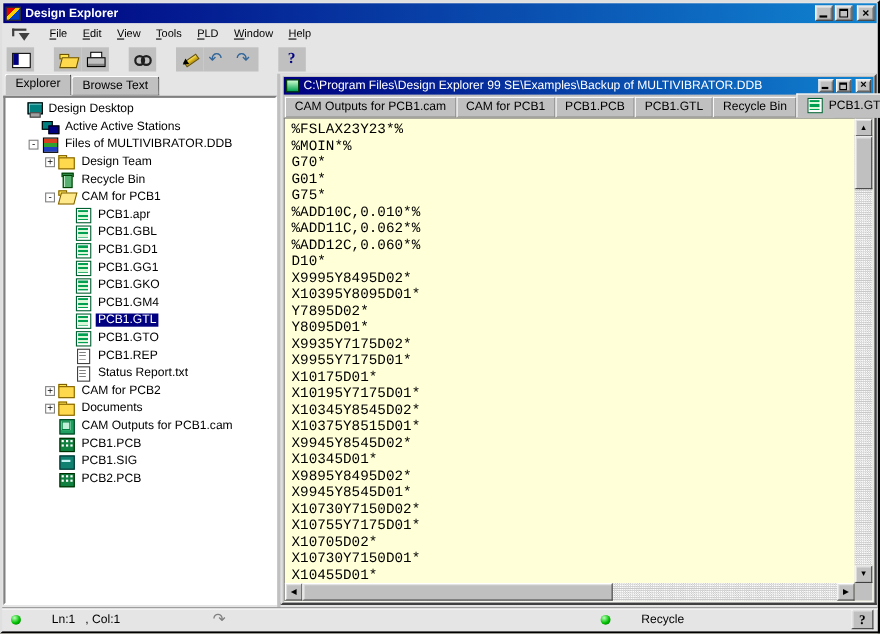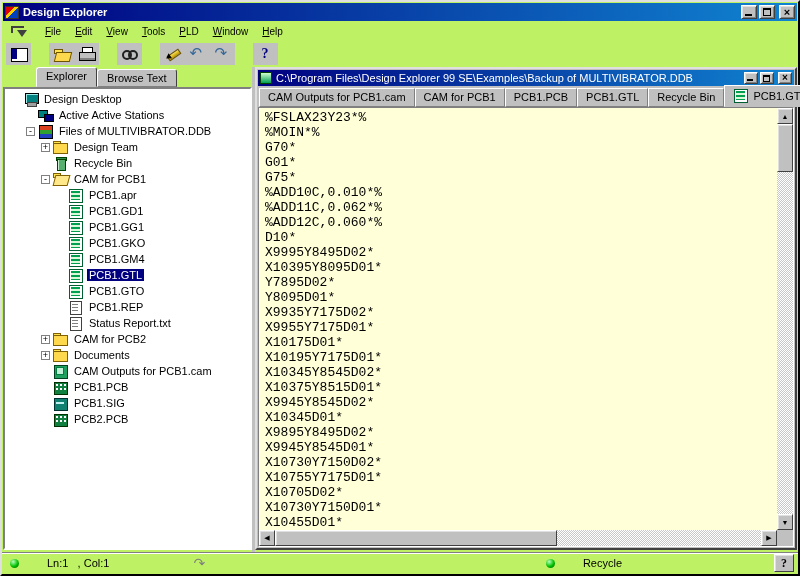--- a/index.html
+++ b/index.html
@@ -1,19 +1,19 @@
 <!DOCTYPE html>
 <html><head>
 <meta charset="utf-8">
 <style>
   *{margin:0;padding:0;box-sizing:border-box;}
   html,body{width:800px;height:576px;overflow:hidden;}
   body{font-family:"Liberation Sans","DejaVu Sans",sans-serif;background:#c0c0c0;}
 
-  .screen{width:800px;height:576px;background:#bef264;border:2px solid;border-color:#dfdfdf #000 #000 #dfdfdf;display:flex;flex-direction:column;position:relative;}
+  .screen{width:800px;height:576px;background:#e5e5e5;border:2px solid;border-color:#dfdfdf #000 #000 #dfdfdf;display:flex;flex-direction:column;position:relative;}
 
   
   .titlebar{height:18px;margin:1px 1px 0;background:linear-gradient(90deg,#000080,#1084d0);display:flex;align-items:center;padding:0 2px;color:#fff;flex:none;}
   .app-icon{width:14px;height:13px;flex:none;background:linear-gradient(135deg,#e00000 0 35%,#ffd000 35% 55%,#0040c0 55%);border:1px solid #303030;}
   .title-text{font-size:11px;font-weight:bold;margin-left:4px;flex:1;white-space:nowrap;}
   .win-btn{width:16px;height:14px;background:#c0c0c0;border:1px solid;border-color:#fff #404040 #404040 #fff;box-shadow:inset 1px 1px 0 #dfdfdf,inset -1px -1px 0 #808080;margin-left:2px;position:relative;flex:none;display:flex;align-items:center;justify-content:center;}
   .win-btn.gap{margin-left:4px;}
   .glyph-min{position:absolute;left:3px;bottom:2px;width:7px;height:2px;background:#000;}
   .glyph-max{position:absolute;left:3px;top:2px;width:8px;height:8px;border:1px solid #000;border-top:2px solid #000;}
   .glyph-close{font:bold 11px/11px "Liberation Sans",sans-serif;color:#000;}
@@ -48,21 +48,21 @@
   .edit-pencil-icon::after{content:"";position:absolute;left:-1px;top:9px;border:3px solid transparent;border-right:5px solid #000;transform:rotate(-35deg);}
   .undo-icon::before{content:"\21B6";position:absolute;left:1px;top:-2px;font-size:15px;color:#336699;font-family:"DejaVu Sans",sans-serif;}
   .redo-icon::before{content:"\21B7";position:absolute;left:1px;top:-2px;font-size:15px;color:#336699;font-family:"DejaVu Sans",sans-serif;}
   .help-icon::before{content:"?";position:absolute;left:5px;top:0;font:bold 14px/16px "Liberation Serif",serif;color:#000080;}
 
   
   .main{flex:1;display:flex;padding:0 1px;min-height:0;}
   .left-panel{width:249px;flex:none;display:flex;flex-direction:column;min-height:0;}
   .panel-tabs{height:20px;display:flex;align-items:flex-end;padding-left:1px;flex:none;}
   .ptab{font-size:11px;padding:2px 9px 3px;background:#c0c0c0;border:1px solid;border-color:#fff #404040 #c0c0c0 #fff;border-radius:3px 3px 0 0;position:relative;white-space:nowrap;}
-  .ptab.active{z-index:2;padding-bottom:4px;margin-left:32px;}
+  .ptab.active{z-index:2;padding-bottom:4px;}
   .ptab.inactive{border-bottom:1px solid #808080;padding-bottom:2px;}
   .tree-box{flex:1;background:#fff;border:2px solid;border-color:#808080 #fff #fff #808080;overflow:hidden;padding:2px 0 0 2px;margin-bottom:2px;}
   .tree-row{height:16px;display:flex;align-items:center;font-size:11px;white-space:nowrap;}
   .tree-indent{flex:none;display:inline-block;height:1px;}
   .expander{flex:none;width:9px;height:9px;border:1px solid #808080;background:#fff;font:9px/7px "Liberation Sans",sans-serif;text-align:center;color:#000;margin-right:3px;}
   .expander-spacer{flex:none;width:12px;height:1px;}
   .ti{position:relative;width:16px;height:13px;flex:none;margin-right:3px;display:inline-block;}
   .tree-label{padding:0 2px;color:#000;}
   .tree-label.sel{background:#000080;color:#fff;}
 
@@ -235,20 +235,26 @@
             <span class="tree-indent" style="width: 34px;"></span>
             <span class="expander">-</span>
             <span class="ti folder-open-icon"></span>
             <span class="tree-label">CAM for PCB1</span>
           </div>
           <div class="tree-row">
             <span class="tree-indent" style="width: 49px;"></span>
             <span class="expander-spacer"></span>
             <span class="ti gerber-doc-icon"></span>
             <span class="tree-label">PCB1.apr</span>
+          </div>
+          <div class="tree-row">
+            <span class="tree-indent" style="width: 49px;"></span>
+            <span class="expander-spacer"></span>
+            <span class="ti gerber-doc-icon"></span>
+            <span class="tree-label">PCB1.GBL</span>
           </div>
           <div class="tree-row">
             <span class="tree-indent" style="width: 49px;"></span>
             <span class="expander-spacer"></span>
             <span class="ti gerber-doc-icon"></span>
             <span class="tree-label">PCB1.GD1</span>
           </div>
           <div class="tree-row">
             <span class="tree-indent" style="width: 49px;"></span>
             <span class="expander-spacer"></span>

